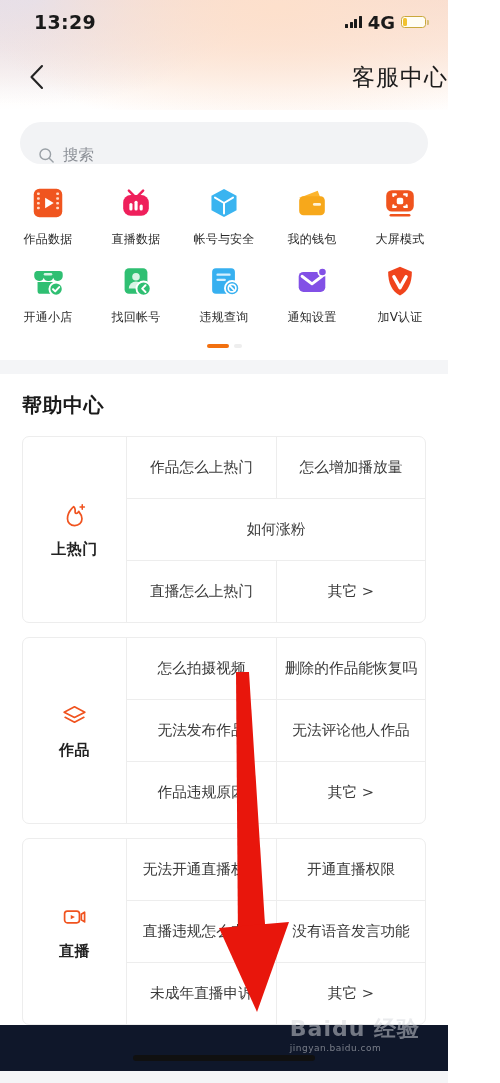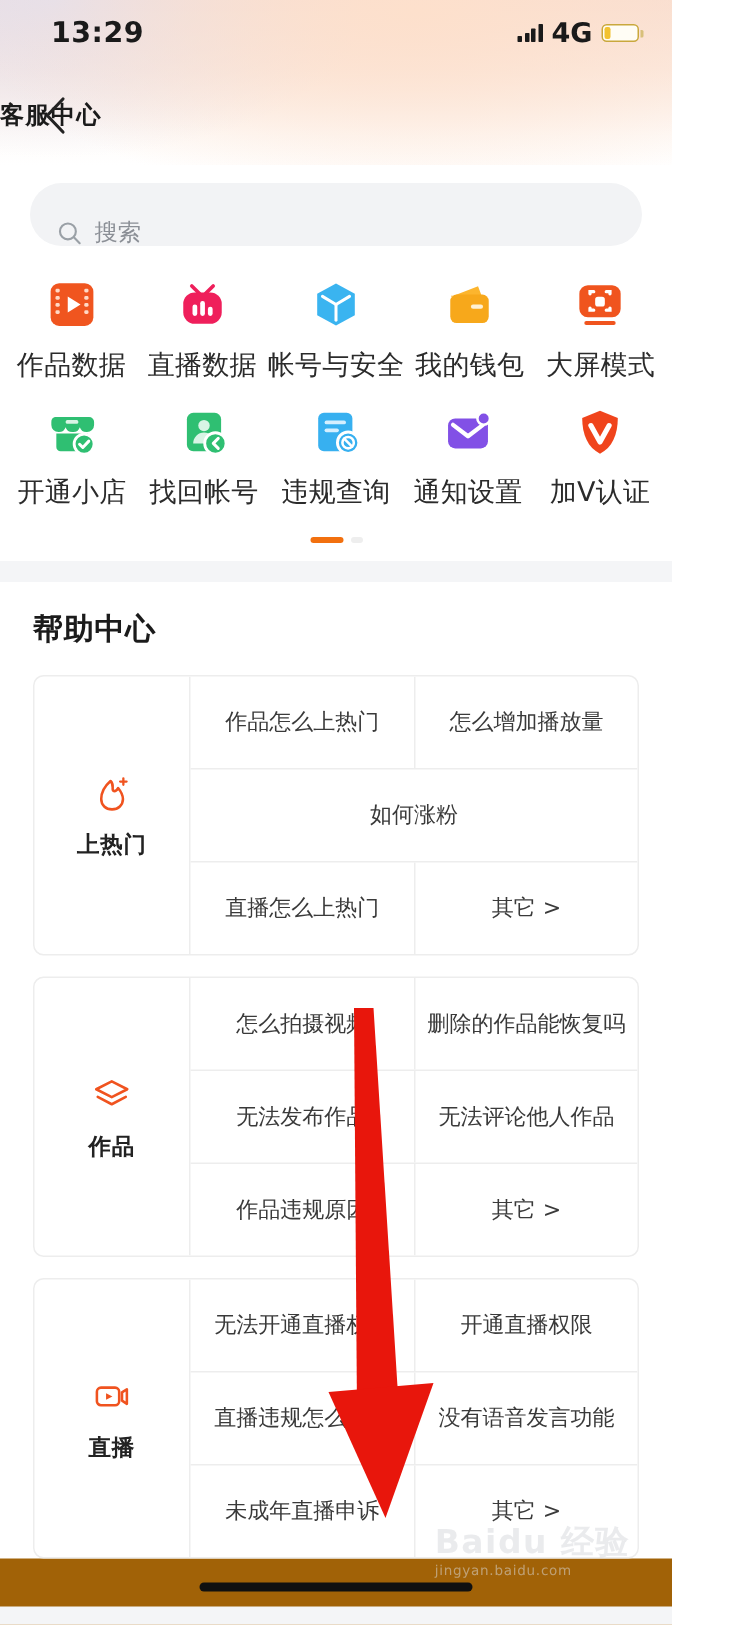--- a/index.html
+++ b/index.html
@@ -5,21 +5,21 @@
   * { box-sizing: border-box; margin: 0; padding: 0; }
   html, body {
     width: 500px; height: 1083px;
     font-family: "DejaVu Sans", "Liberation Sans", sans-serif;
     background: #ffffff;
     overflow: hidden;
   }
   #phone {
     position: relative;
     width: 448px; height: 1083px;
-    background: #a16207;
+    background: #0f172a;
     overflow: hidden;
   }
 
   
   .top-area {
     position: relative;
     height: 110px;
     background:
       radial-gradient(ellipse 420px 180px at 62% 6%, #fde0cc 0%, rgba(253,224,204,0) 72%),
       radial-gradient(ellipse 300px 150px at 8% 0%, #e3e0ee 0%, rgba(227,224,238,0) 70%),
@@ -61,22 +61,22 @@
     display: flex; align-items: center;
   }
   .back-btn {
     position: absolute; left: 16px; top: 50%; transform: translateY(-50%);
     width: 40px; height: 40px;
     display: flex; align-items: center; justify-content: center;
     cursor: pointer;
   }
   .back-btn svg { display: block; }
   .nav-title {
-    width: 100%; text-align: left;
-    font-size: 16px; font-weight: bold; color: #1b1b1b;
+    width: 100%; text-align: right;
+    font-size: 23px; font-weight: normal; color: #1b1b1b;
     letter-spacing: 1px;
   }
 
   
   .search-wrap { padding: 12px 20px 0; background: #fff; }
   .search-box {
     height: 42px; border-radius: 21px; background: #f2f3f5;
     display: flex; align-items: flex-end; gap: 8px;
     padding: 0 18px;
     cursor: text;
@@ -93,21 +93,21 @@
   .grid-row { display: flex; }
   .grid-cell {
     flex: 1 1 20%;
     display: flex; flex-direction: column; align-items: center;
     padding: 6px 0 8px;
     cursor: pointer;
   }
   .ic { width: 38px; height: 38px; display: block; }
   .grid-label {
     margin-top: 9px;
-    font-size: 18px; color: #2b2b2b; letter-spacing: .2px;
+    font-size: 12px; color: #2b2b2b; letter-spacing: .2px;
     white-space: nowrap;
   }
   .dots {
     display: flex; align-items: center; justify-content: center;
     gap: 5px; padding: 10px 0 12px;
   }
   .dot { width: 8px; height: 4px; border-radius: 2px; background: #eeeeee; }
   .dot.active { width: 22px; background: #f2700f; }
 
   .spacer { height: 14px; background: #f4f5f7; }

